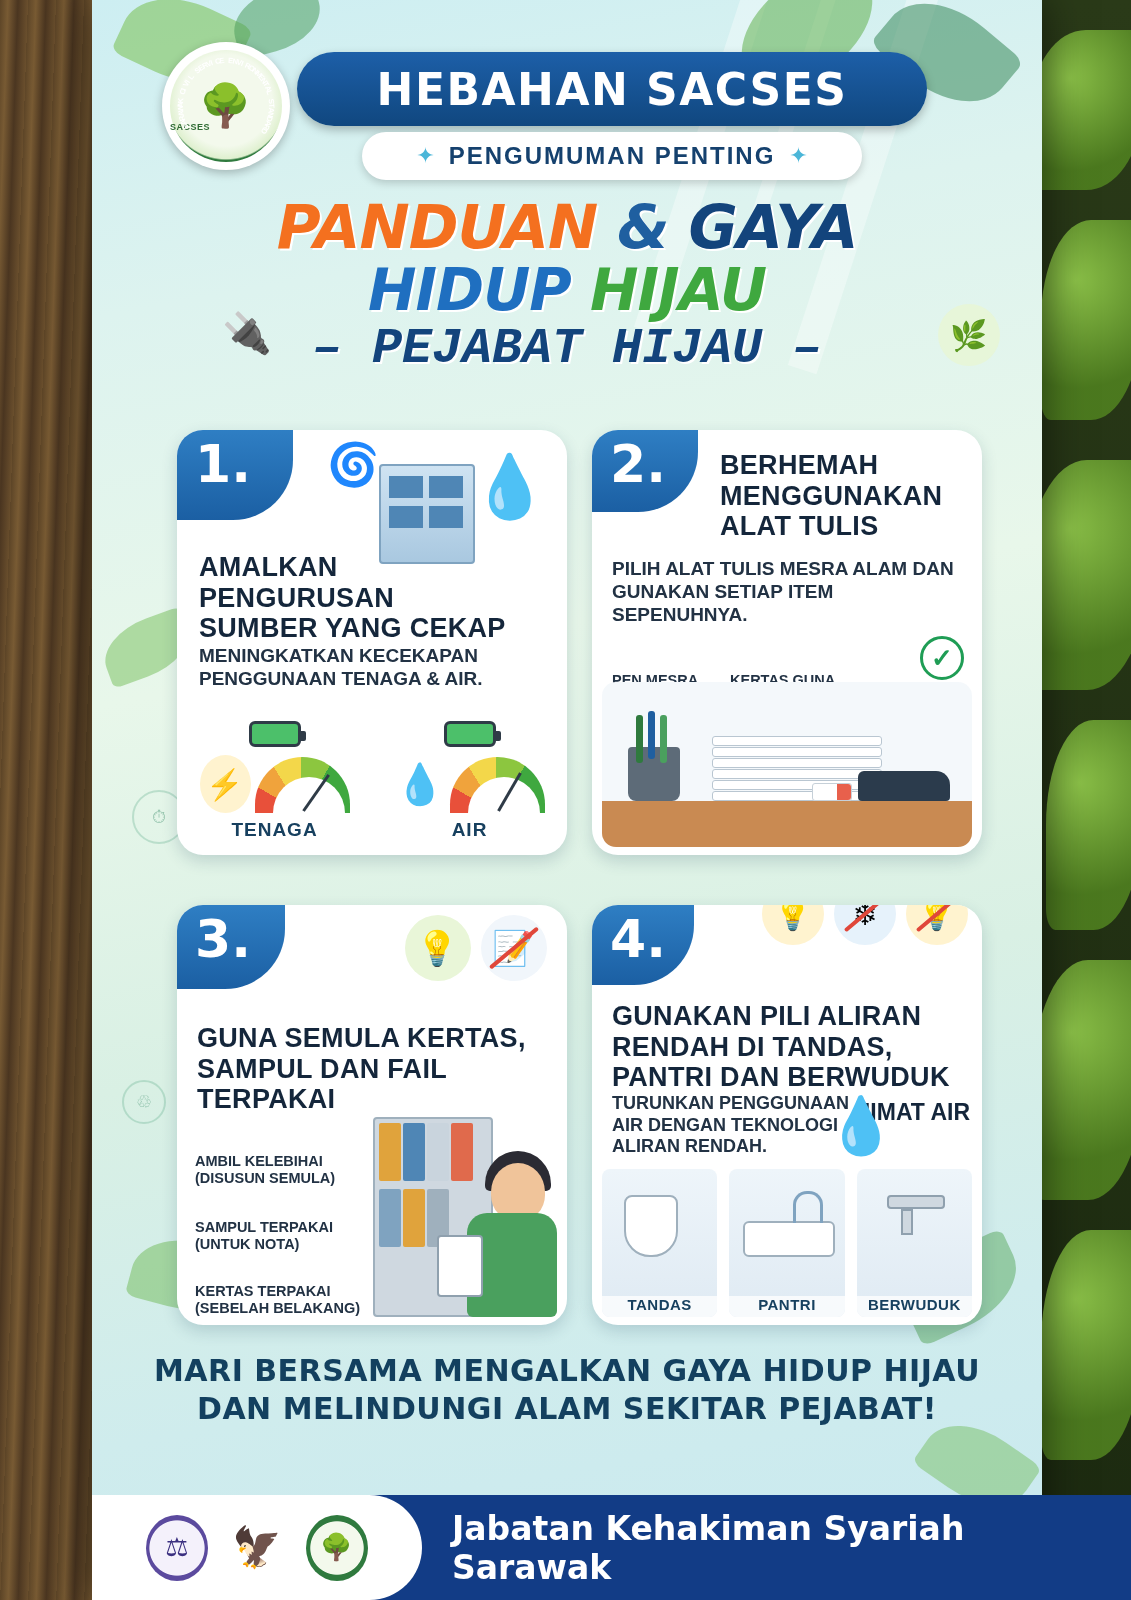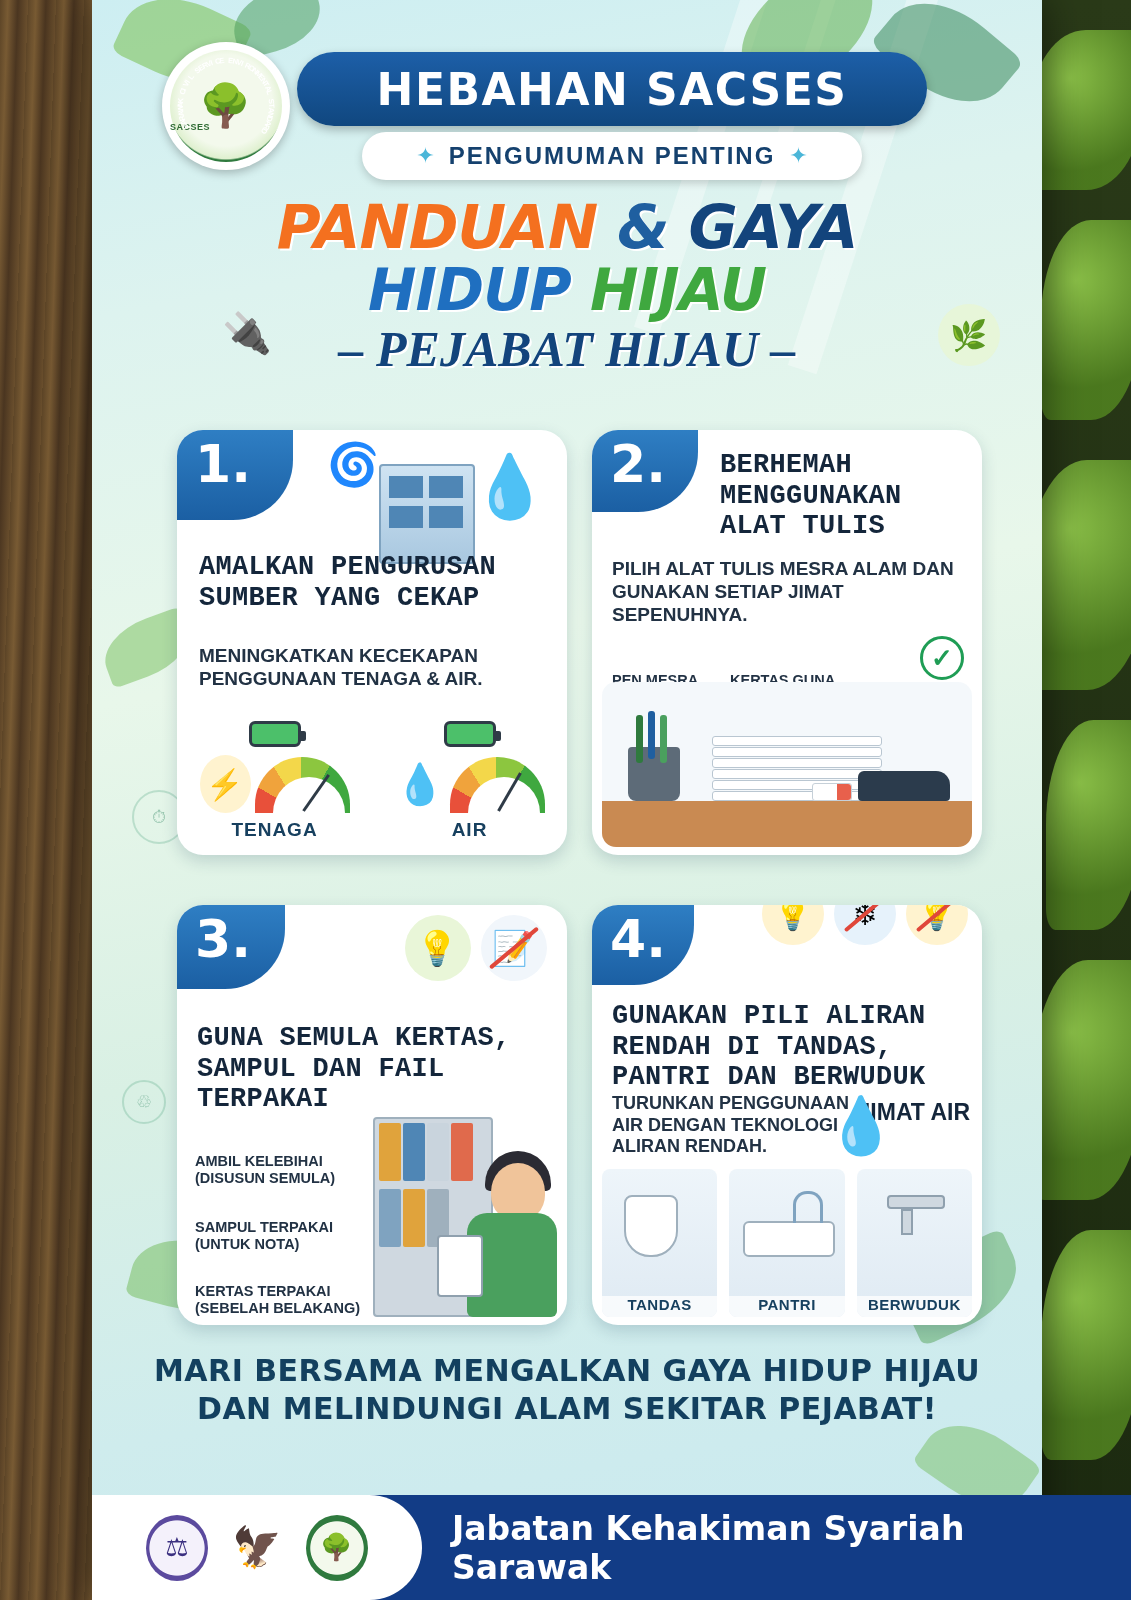--- a/index.html
+++ b/index.html
@@ -115,21 +115,21 @@
   .title-block {
     position: absolute; left: 0; top: 192px; width: 950px; text-align: center;
   }
   .t1 { font-size: 60px; font-weight: bold; font-family: "DejaVu Sans", sans-serif; font-style: italic; letter-spacing: -1px; }
   .t1 .o { color: #f4701f; text-shadow: 2px 2px 0 #fff; }
   .t1 .amp { color: #1f5fa0; text-shadow: 2px 2px 0 #fff; }
   .t1 .b { color: #13447c; text-shadow: 2px 2px 0 #fff; }
   .t2 { font-size: 58px; font-weight: bold; font-family: "DejaVu Sans", sans-serif; font-style: italic; letter-spacing: -1px; margin-top: -6px;}
   .t2 .blue { color: #1f6fc0; text-shadow: 2px 2px 0 #fff; }
   .t2 .green { color: #3fa83f; text-shadow: 2px 2px 0 #fff; font-style: italic; }
-  .t3 { font-size: 50px; font-weight: bold; font-family: Liberation Serif, serif; font-style: italic; color: #13447c; text-shadow: 2px 2px 0 #fff; margin-top: -4px; }
+  .t3 { font-size: 50px; font-weight: bold; font-family: Liberation Mono, monospace; font-style: italic; color: #13447c; text-shadow: 2px 2px 0 #fff; margin-top: -4px; }
   .plug-icon { position: absolute; left: 130px; top: 118px; font-size: 40px; color: #3fa83f; }
   .leafbadge { position: absolute; right: 42px; top: 112px; width: 62px; height: 62px; border-radius: 50%; background: #e7f6d9; display:flex; align-items:center; justify-content:center; font-size: 30px; color: #3e9b3e;}
   
   .card {
     position: absolute;
     background: #ffffff;
     border-radius: 26px;
     box-shadow: 0 6px 16px rgba(20,60,90,.18);
   }
   .card-inner { position: relative; width: 100%; height: 100%; overflow: hidden; border-radius: 26px;}
@@ -139,21 +139,20 @@
     background: linear-gradient(180deg, #2f7fc4, #1b5fa3);
     border-radius: 26px 0 60px 0;
     color: #fff; font-size: 52px; font-weight: bold;
     display: flex; align-items: flex-start; justify-content: flex-start;
     padding: 6px 0 0 22px;
     font-family: "DejaVu Sans", sans-serif;
   }
   .card h3 {
     font-size: 27px; font-weight: bold; color: #14263b; line-height: 1.13;
     letter-spacing: .3px;
-    font-family: Liberation Mono, monospace;
   }
   .card p {
     font-size: 19px; font-weight: bold; color: #223244; line-height: 1.2;
   }
   .small-lab { font-size: 14.5px; font-weight: bold; color: #223244; line-height:1.15;}
   .cap { font-size: 19px; font-weight: bold; color: #17405f; letter-spacing: 1px;}
   
   #card1 { left: 85px; top: 430px; width: 390px; height: 425px; }
   #card1 .txt1 { position: absolute; left: 22px; top: 122px; width: 320px; }
   #card1 .txt2 { position: absolute; left: 22px; top: 215px; width: 340px; }
@@ -415,21 +414,21 @@
           <div class="cap" style="margin-top:6px;">AIR</div>
         </div>
       </div>
     </div>
   </div>
 
   <div class="card" id="card2">
     <div class="card-inner">
       <div class="numtag" style="width:110px;height:84px;">2.</div>
       <h3>BERHEMAH MENGGUNAKAN ALAT TULIS</h3>
-      <p>PILIH ALAT TULIS MESRA ALAM DAN GUNAKAN SETIAP JIMAT SEPENUHNYA.</p>
+      <p>PILIH ALAT TULIS MESRA ALAM DAN GUNAKAN SETIAP ITEM SEPENUHNYA.</p>
 
       <div class="annot" style="left:20px;top:216px;width:110px;">
         <div class="small-lab">PEN MESRA ALAM</div>
       </div>
       <div class="annot" style="left:138px;top:216px;width:120px;">
         <div class="small-lab">KERTAS GUNA SEMULA</div>
       </div>
       <div class="annot" style="right:12px;top:256px;width:110px;">
         <div class="small-lab">SIMPAN &amp; GUNAKAN</div>
       </div>

